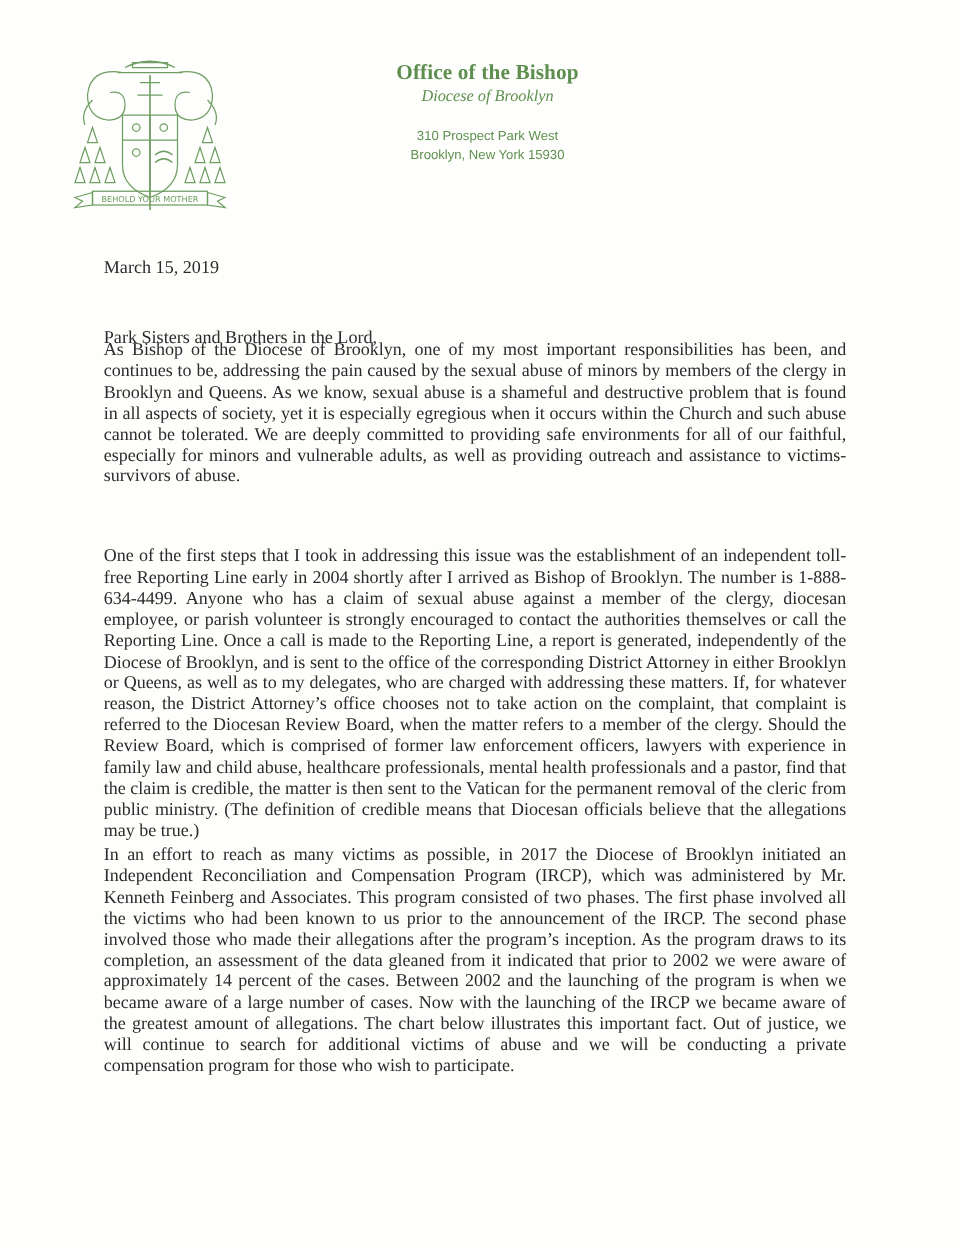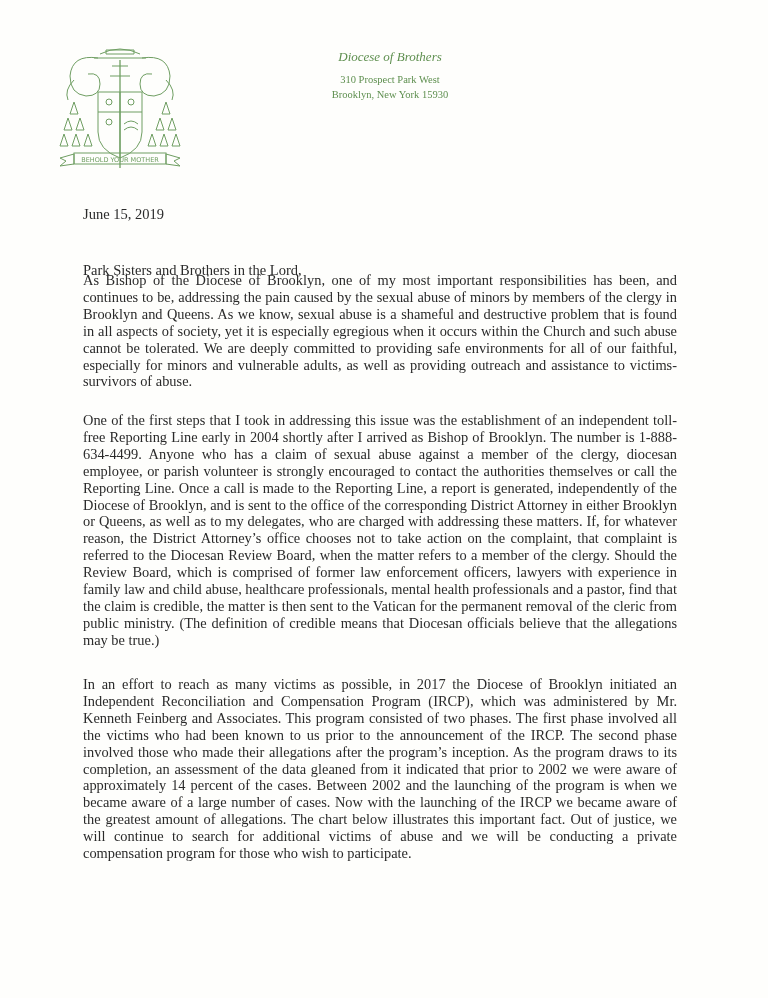--- a/index.html
+++ b/index.html
@@ -45,24 +45,24 @@
       letter-spacing: 0.1px;
     }
     .lh-subtitle {
       font-family: "Liberation Serif", serif;
       font-style: italic;
       font-size: 13px;
       line-height: 16px;
       margin-top: 1px;
     }
     .lh-address {
-      font-family: Liberation Serif, serif;
+      font-family: Liberation Sans, sans-serif;
       font-size: 10.5px;
       line-height: 15px;
-      margin-top: 7px;
+      margin-top: 17px;
     }
     .date {
       position: absolute;
       left: 83px;
       top: 206px;
       font-size: 14.5px;
     }
     .salutation {
       position: absolute;
       left: 83px;
@@ -72,21 +72,21 @@
     .body-para {
       position: absolute;
       left: 83px;
       width: 594px;
       font-size: 14.4px;
       line-height: 16.9px;
       text-align: justify;
       margin: 0;
     }
     .p1 { top: 272px; }
-    .p2 { top: 412px; }
+    .p2 { top: 437px; }
     .p3 { top: 676px; }
   </style>
 </head>
 <body>
 
 <div class="page">
 
   <div class="crest">
     <svg viewBox="0 0 132 140" xmlns="http://www.w3.org/2000/svg" fill="none" stroke="#6f9e62" stroke-width="1">
 
@@ -120,27 +120,28 @@
       <path d="M70 84 Q77 78 84 84 M70 90 Q77 84 84 90"></path>
 
       <path d="M6 118 L20 114 L20 124 L6 126 L12 121 Z"></path>
       <path d="M126 118 L112 114 L112 124 L126 126 L120 121 Z"></path>
       <rect x="20" y="113" width="92" height="11"></rect>
       <text x="66" y="121.5" font-family="DejaVu Sans, sans-serif" font-size="6.5" fill="#6f9e62" stroke="none" text-anchor="middle">BEHOLD YOUR MOTHER</text>
     </svg>
   </div>
 
   <div class="letterhead">
-    <div class="lh-subtitle">Diocese of Brothers</div>
+    <div class="lh-title">Office of the Bishop</div>
+    <div class="lh-subtitle">Diocese of Brooklyn</div>
     <div class="lh-address">
       <div>310 Prospect Park West</div>
       <div>Brooklyn, New York 15930</div>
     </div>
   </div>
 
-  <div class="date">June 15, 2019</div>
+  <div class="date">March 15, 2019</div>
   <div class="salutation">Park Sisters and Brothers in the Lord,</div>
 
   <p class="body-para p1">As Bishop of the Diocese of Brooklyn, one of my most important responsibilities has been, and continues to be, addressing the pain caused by the sexual abuse of minors by members of the clergy in Brooklyn and Queens.  As we know, sexual abuse is a shameful and destructive problem that is found in all aspects of society, yet it is especially egregious when it occurs within the Church and such abuse cannot be tolerated.  We are deeply committed to providing safe environments for all of our faithful, especially for minors and vulnerable adults, as well as providing outreach and assistance to victims-survivors of abuse.</p>
   <p class="body-para p2">One of the first steps that I took in addressing this issue was the establishment of an independent toll-free Reporting Line early in 2004 shortly after I arrived as Bishop of Brooklyn.  The number is 1-888-634-4499.  Anyone who has a claim of sexual abuse against a member of the clergy, diocesan employee, or parish volunteer is strongly encouraged to contact the authorities themselves or call the Reporting Line.  Once a call is made to the Reporting Line, a report is generated, independently of the Diocese of Brooklyn, and is sent to the office of the corresponding District Attorney in either Brooklyn or Queens, as well as to my delegates, who are charged with addressing these matters.  If, for whatever reason, the District Attorney’s office chooses not to take action on the complaint, that complaint is referred to the Diocesan Review Board, when the matter refers to a member of the clergy.  Should the Review Board, which is comprised of former law enforcement officers, lawyers with experience in family law and child abuse, healthcare professionals, mental health professionals and a pastor, find that the claim is credible, the matter is then sent to the Vatican for the permanent removal of the cleric from public ministry. (The definition of credible means that Diocesan officials believe that the allegations may be true.)</p>
   <p class="body-para p3">In an effort to reach as many victims as possible, in 2017 the Diocese of Brooklyn initiated an Independent Reconciliation and Compensation Program (IRCP), which was administered by Mr. Kenneth Feinberg and Associates.  This program consisted of two phases.  The first phase involved all the victims who had been known to us prior to the announcement of the IRCP.  The second phase involved those who made their allegations after the program’s inception.  As the program draws to its completion, an assessment of the data gleaned from it indicated that prior to 2002 we were aware of approximately 14 percent of the cases.  Between 2002 and the launching of the program is when we became aware of a large number of cases.  Now with the launching of the IRCP we became aware of the greatest amount of allegations.  The chart below illustrates this important fact.  Out of justice, we will continue to search for additional victims of abuse and we will be conducting a private compensation program for those who wish to participate.</p>
 
 </div>
 
 </body></html>

